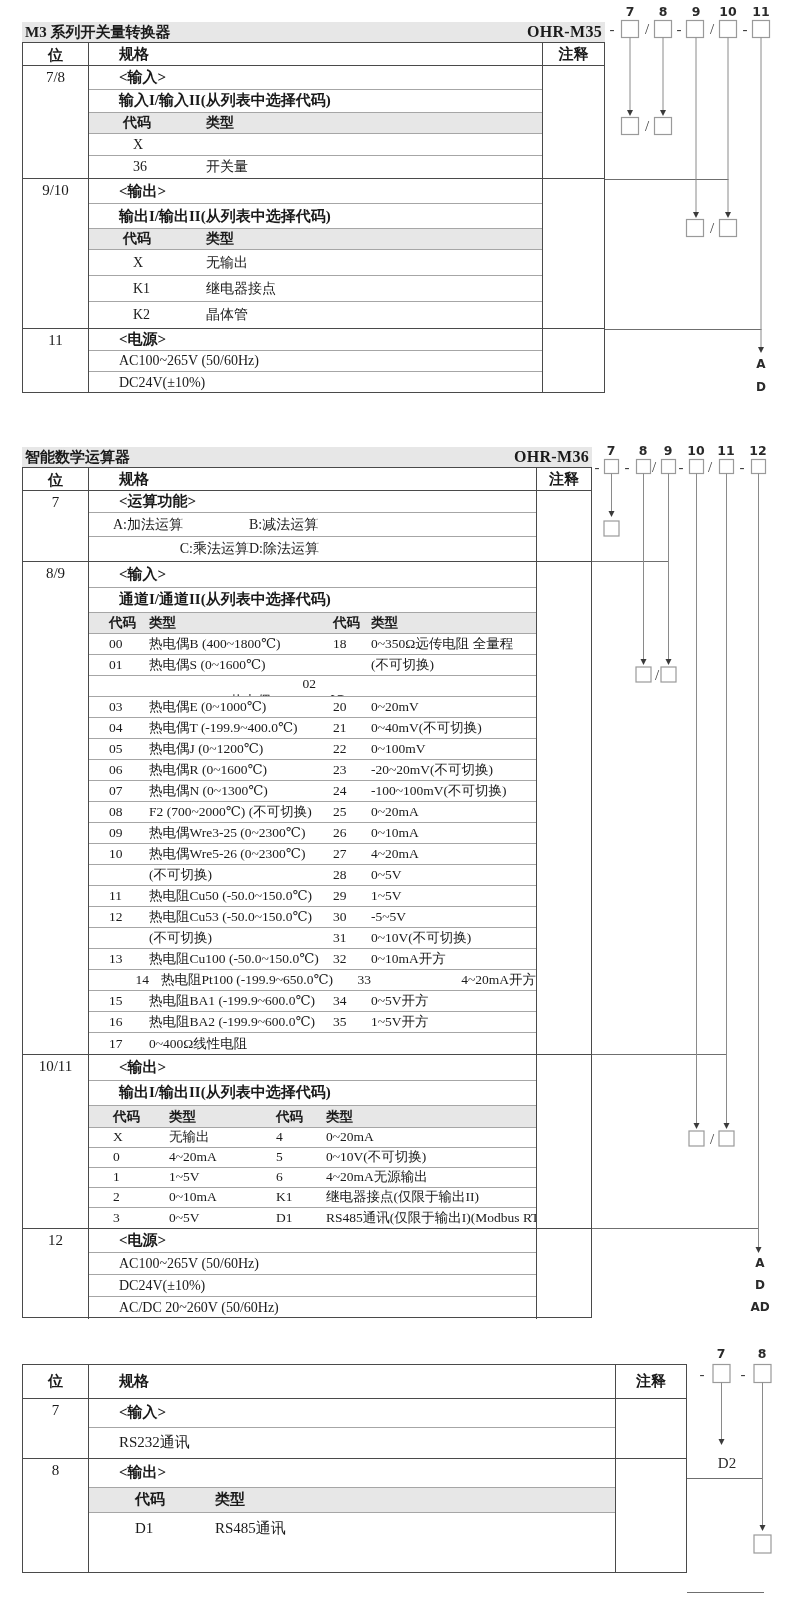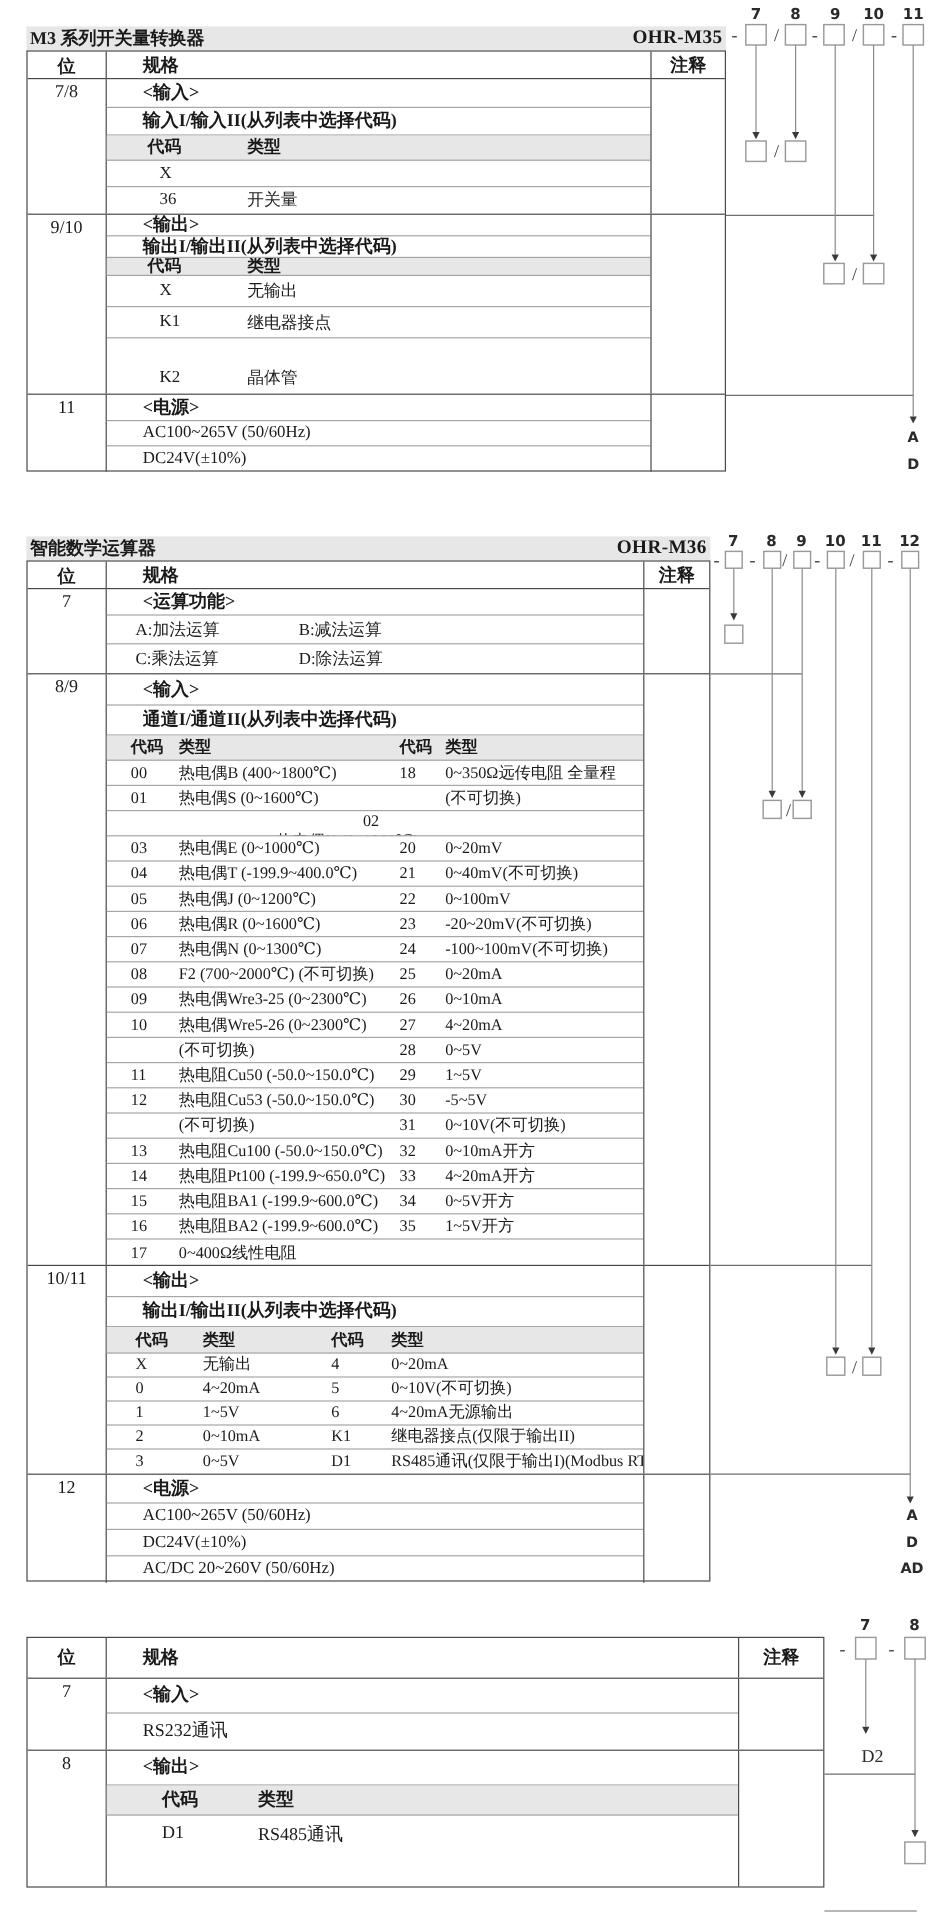--- a/index.html
+++ b/index.html
@@ -109,21 +109,21 @@
           <div class="rows">
 
           <div class="srow l35 d" style="height:26px;">
               <span class="cc">X</span>
               <span class="tt">无输出</span>
             </div>
               <div class="srow l35 d" style="height:26px;">
               <span class="cc">K1</span>
               <span class="tt">继电器接点</span>
             </div>
-              <div class="srow l35 d" style="height:26px;margin-top:20px;">
+              <div class="srow l35 d" style="height:26px;">
               <span class="cc">K2</span>
               <span class="tt">晶体管</span>
             </div>
             </div>
         </div>
         <div class="c-note n35"></div>
       </div>
 
       <div class="grp" style="height:64px;">
         <div class="c-pos">11</div>
@@ -155,21 +155,21 @@
       <div class="grp" style="height:71px;">
         <div class="c-pos">7</div>
         <div class="c-spec">
           <div class="srow b h15 ind" style="height:24px;">&lt;运算功能&gt;</div>
           <div class="rows">
 
           <div class="srow frow" style="height:24px;">
               <span class="fl">A:加法运算</span>
               <span>B:减法运算</span>
             </div>
-              <div class="srow frow" style="height:24px;">
+              <div class="srow frow" style="height:24px;text-align:right;">
               <span class="fl">C:乘法运算</span>
               <span>D:除法运算</span>
             </div>
             </div>
         </div>
         <div class="c-note n36"></div>
       </div>
 
       <div class="grp" style="height:493px;">
         <div class="c-pos">8/9</div>
@@ -273,21 +273,21 @@
               <span class="bb">(不可切换)</span>
               <span class="c">31</span>
               <span class="dd">0~10V(不可切换)</span>
             </div>
               <div class="srow l36i" style="height:21px;">
               <span class="a">13</span>
               <span class="bb">热电阻Cu100 (-50.0~150.0℃)</span>
               <span class="c">32</span>
               <span class="dd">0~10mA开方</span>
             </div>
-              <div class="srow l36i" style="height:21px;">
+              <div class="srow l36i" style="height:21px;text-align:right;">
               <span class="a">14</span>
               <span class="bb">热电阻Pt100 (-199.9~650.0℃)</span>
               <span class="c">33</span>
               <span class="dd">4~20mA开方</span>
             </div>
               <div class="srow l36i" style="height:21px;">
               <span class="a">15</span>
               <span class="bb">热电阻BA1 (-199.9~600.0℃)</span>
               <span class="c">34</span>
               <span class="dd">0~5V开方</span>

